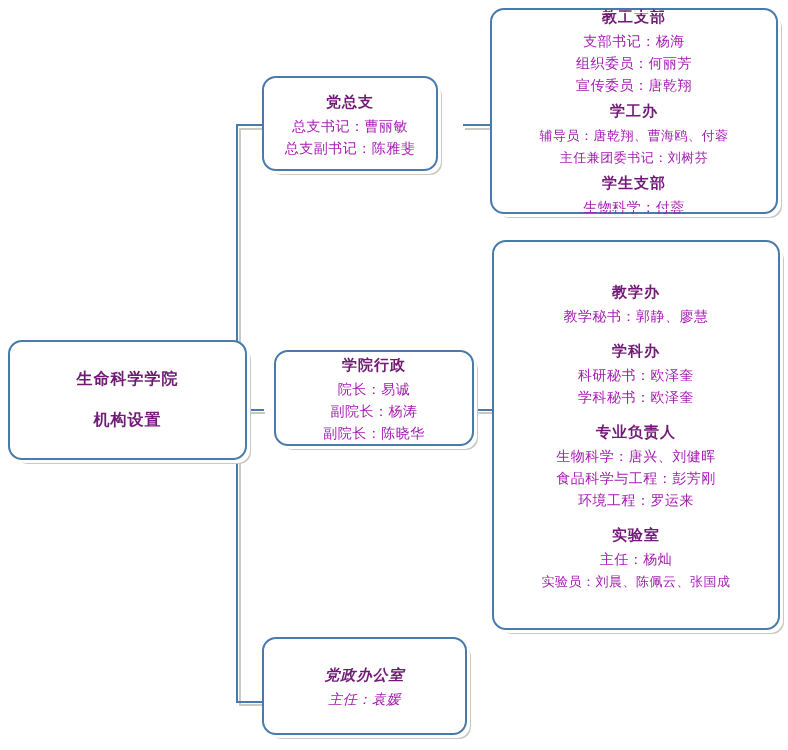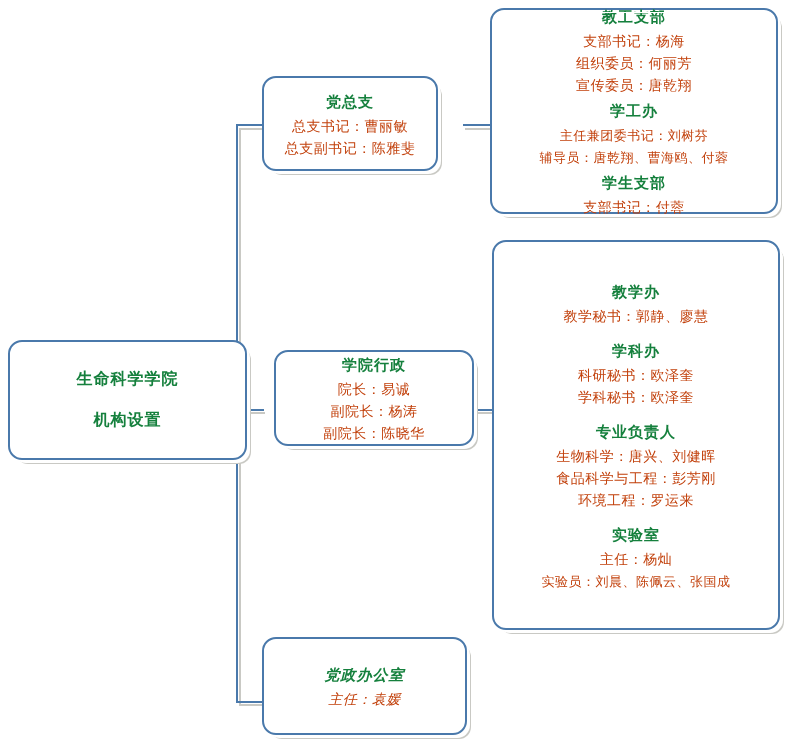--- a/index.html
+++ b/index.html
@@ -56,30 +56,30 @@
     
     content: "";
     position: absolute;
     left: 2px; top: 2px; right: 2px; bottom: 2px;
     border: 1px solid #ffffff;
     border-radius: 11px;
     pointer-events: none;
   }
 
   .heading {
-    color: #15803d;
+    color: #701a75;
     font-weight: bold;
     font-size: 15px;
     letter-spacing: 1px;
     margin: 5px 0 4px 0;
     text-align: center;
     white-space: nowrap;
   }
   .line {
-    color: #c2410c;
+    color: #a21caf;
     font-size: 14px;
     margin: 2px 0;
     text-align: center;
     white-space: nowrap;
     letter-spacing: 0.5px;
   }
   .line.small {
     font-size: 13px;
   }
   .spacer {
@@ -137,25 +137,25 @@
     <div class="line">总支副书记：陈雅斐</div>
   </div>
 
   <div class="node" id="party-detail-node">
     <div class="heading">教工支部</div>
     <div class="line">支部书记：杨海</div>
     <div class="line">组织委员：何丽芳</div>
     <div class="line">宣传委员：唐乾翔</div>
 
     <div class="heading">学工办</div>
+    <div class="line small">辅导员：唐乾翔、曹海鸥、付蓉</div>
     <div class="line small">主任兼团委书记：刘树芬</div>
-    <div class="line small">辅导员：唐乾翔、曹海鸥、付蓉</div>
 
     <div class="heading">学生支部</div>
-    <div class="line">支部书记：付蓉</div>
+    <div class="line">生物科学：付蓉</div>
   </div>
 
   <div class="node" id="admin-node">
     <div class="heading">学院行政</div>
     <div class="line">院长：易诚</div>
     <div class="line">副院长：杨涛</div>
     <div class="line">副院长：陈晓华</div>
   </div>
 
   <div class="node" id="admin-detail-node">

